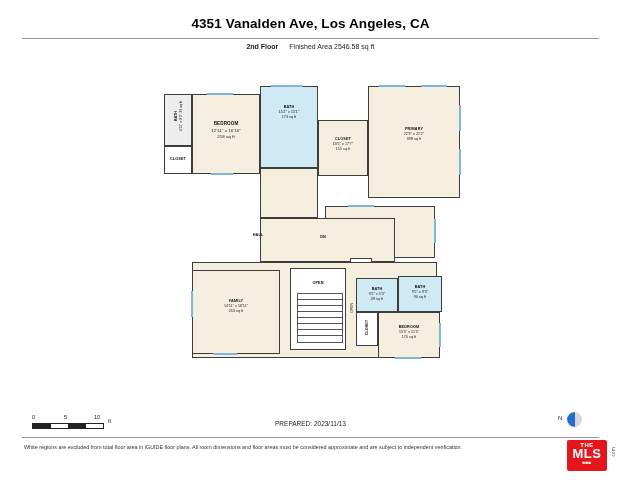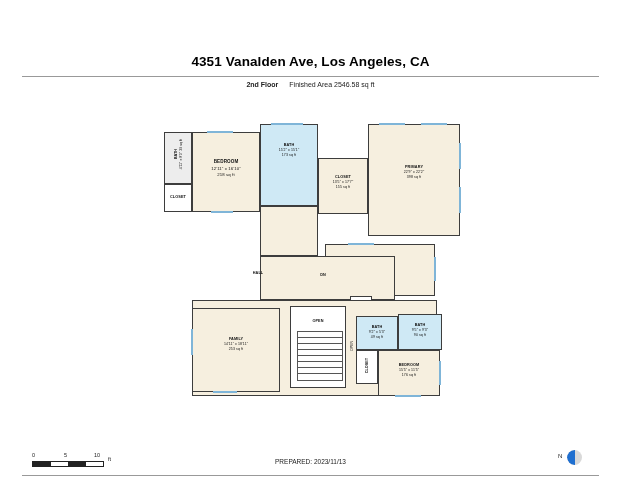--- a/index.html
+++ b/index.html
@@ -4,21 +4,21 @@
 <style>
   html,body{margin:0;padding:0;}
   body{
     width:621px;height:480px;
     background:#ffffff;
     font-family:"Liberation Sans", sans-serif;
     color:#111;
     overflow:hidden;
     position:relative;
   }
-  .page{position:absolute;inset:0;margin-top:38px;}
+  .page{position:absolute;inset:0;}
 
   
   .title{
     position:absolute;left:0;right:0;top:16px;
     text-align:center;
     font-size:13.5px;font-weight:bold;letter-spacing:.1px;
     color:#000;
   }
   .hr-top{
     position:absolute;left:22px;right:22px;top:38px;
@@ -288,14 +288,20 @@
 
   <div class="compass">
     <div class="n">N</div>
     <div class="dial"></div>
   </div>
 
   <div class="prepared">PREPARED: 2023/11/13</div>
   <div class="hr-bottom"></div>
   <div class="disclaimer">White regions are excluded from total floor area in iGUIDE floor plans. All room dimensions and floor areas must be considered approximate and are subject to independent verification.</div>
 
+  <div class="mls">
+    <div class="the">THE</div>
+    <div class="big">MLS</div>
+    <div class="dot">■■■</div>
+    <div class="com">.com</div>
+  </div>
 
 </div>
 
 </body></html>

